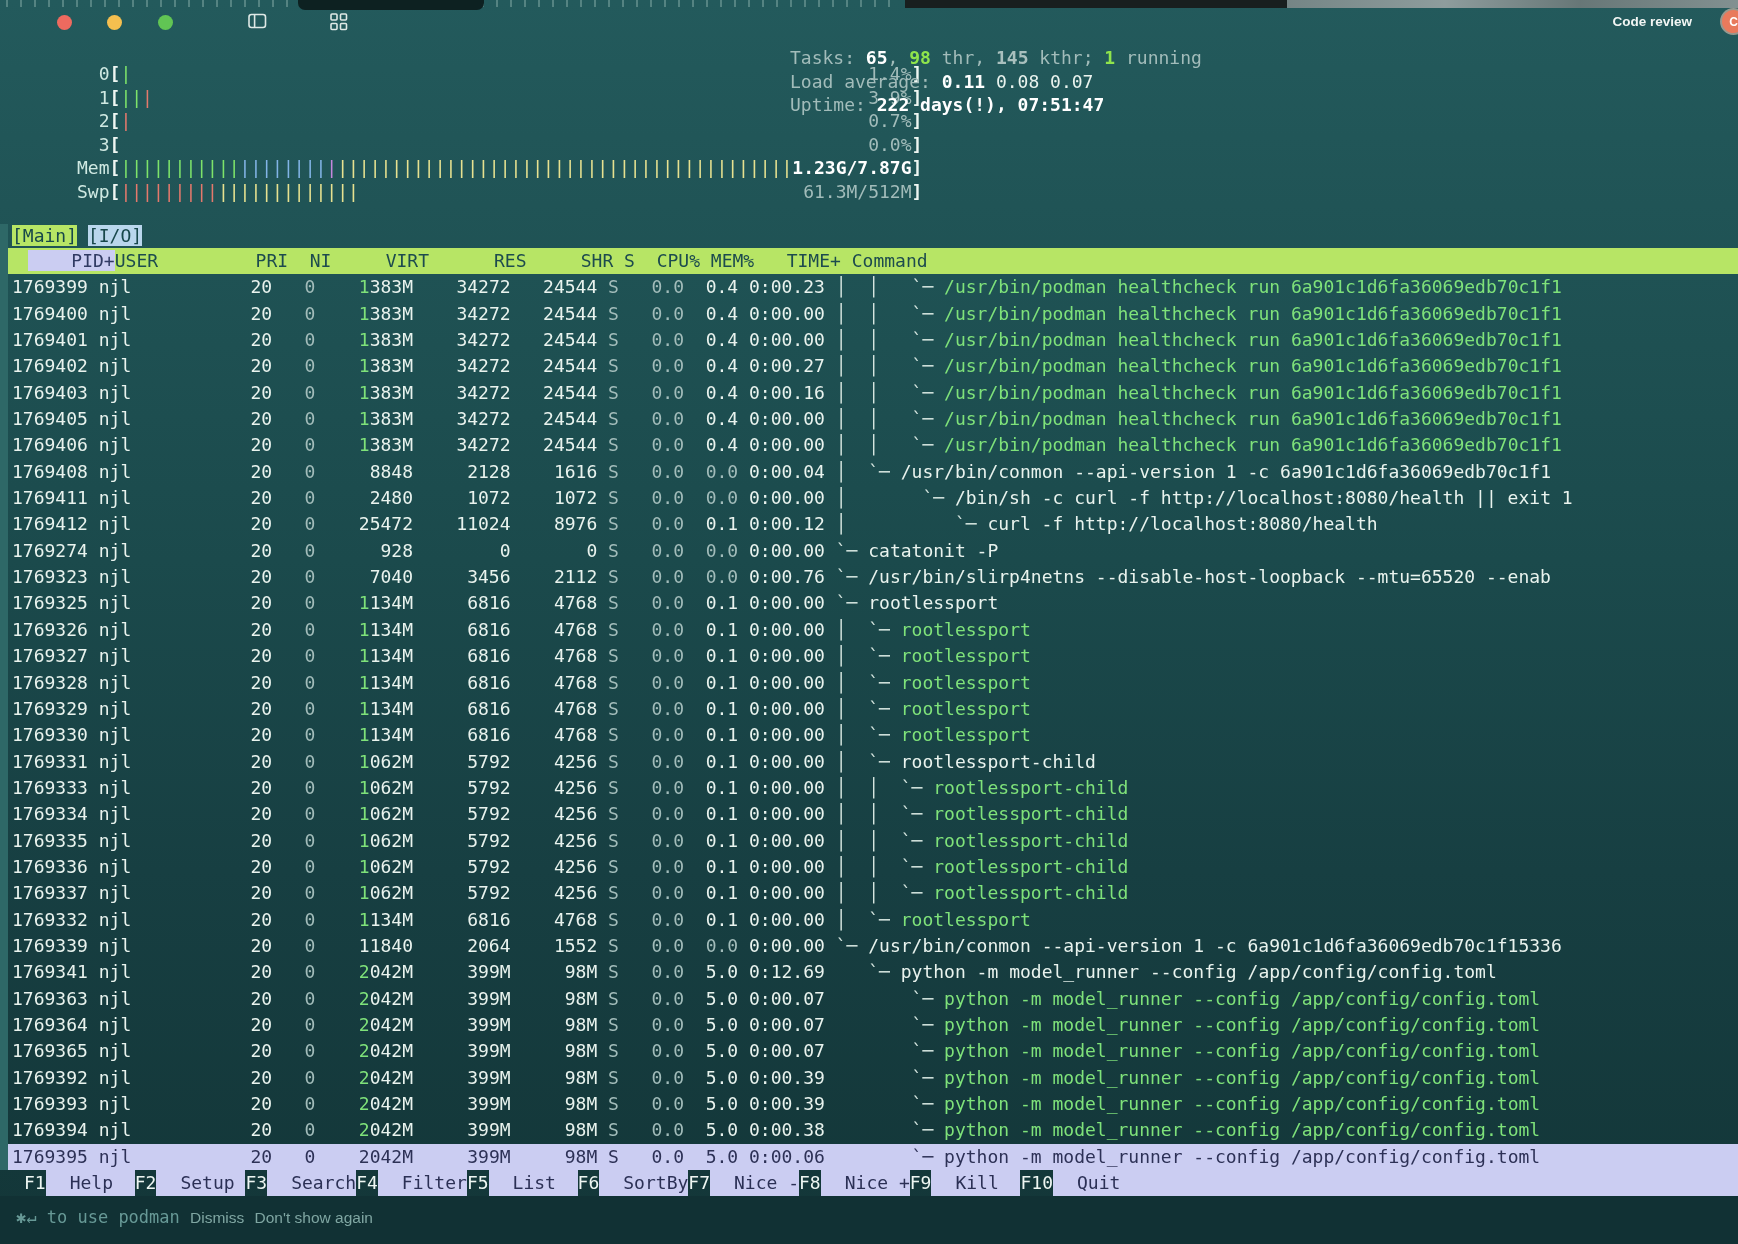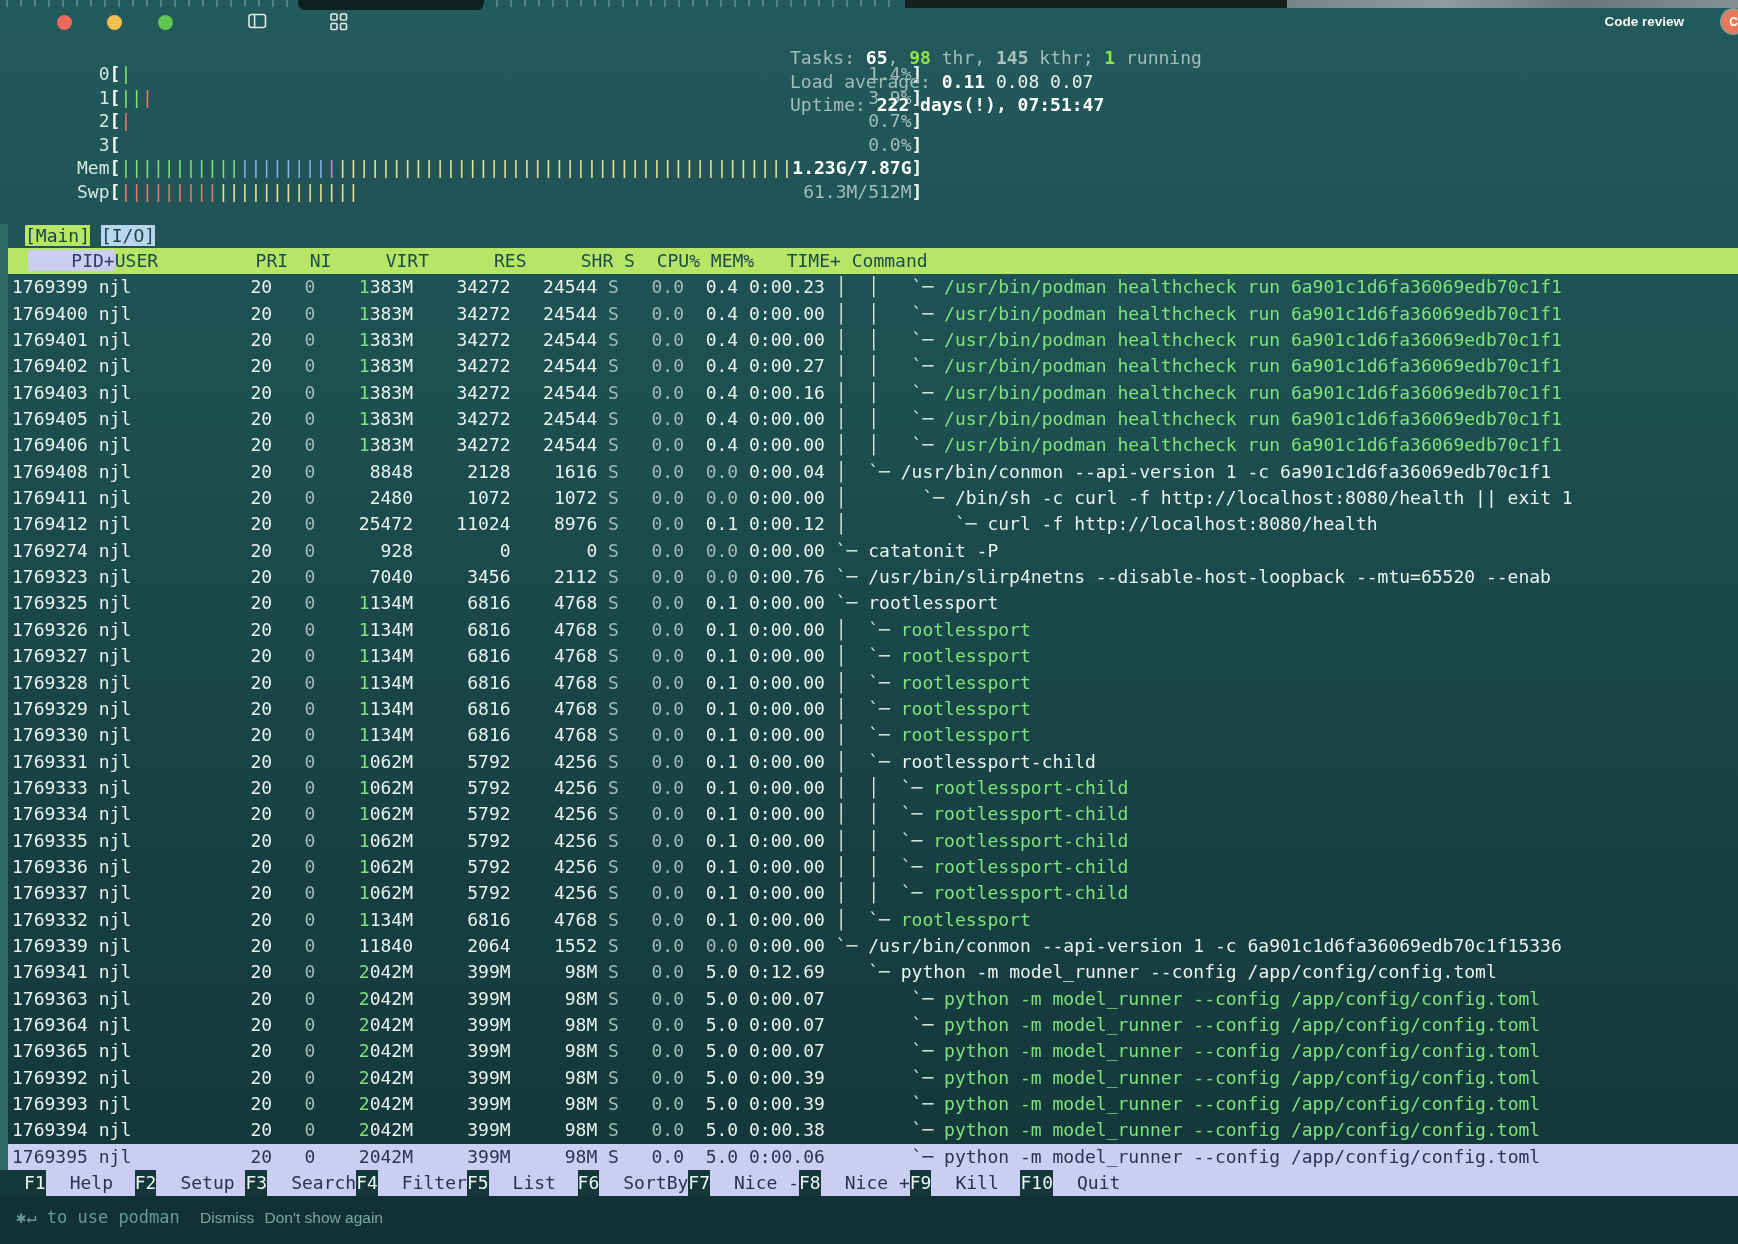--- a/index.html
+++ b/index.html
@@ -15,39 +15,39 @@
   .art-gray{position:absolute;top:0;left:1287px;width:451px;height:8px;opacity:.9;
     background:linear-gradient(90deg,#7e8a8a,#9aa4a4 35%,#6f7a7a 65%,#8d9797);}
   .left-strip{position:absolute;top:224px;left:0;width:8px;height:946px;background:#2e6867;z-index:5;}
 
   
   .tl{position:absolute;top:15px;width:15px;height:15px;border-radius:50%;}
   .tl.r{left:57px;background:#ee6a5f;}
   .tl.y{left:107px;background:#f5bf4f;}
   .tl.g{left:158px;background:#61c554;}
   .ticon{position:absolute;top:13px;}
-  .cr-label{position:absolute;top:14px;right:54px;font:bold 13.5px "Liberation Sans",sans-serif;color:#f2f6f4;text-align:center;}
+  .cr-label{position:absolute;top:14px;right:46px;font:bold 13.5px "Liberation Sans",sans-serif;color:#f2f6f4;text-align:center;}
   .badge{position:absolute;top:10px;right:-7px;width:23px;height:23px;border-radius:50%;background:#e87a5c;
     color:#fff;font:bold 12px "Liberation Sans",sans-serif;display:flex;align-items:center;justify-content:center;
     box-shadow:0 0 0 2px rgba(245,205,185,.55);}
 
   
   .mono{font-size:18px;white-space:pre;}
   .w{color:#e9f3ee;} .wb{color:#ffffff;font-weight:bold;}
   .gy{color:#a2bcba;} .gyb{color:#a9c0be;font-weight:bold;}
   .g{color:#7fe27a;} .gb{color:#8fe44c;font-weight:bold;}
   .tree{color:#d5e5df;}
   .vg{color:#7fe27a;}
   .mlabel{color:#cfe9e2;} .brk{color:#eef6f2;font-weight:bold;}
   .bgrn{color:#7de36a;} .bred{color:#e4796c;} .bblu{color:#82b4e6;} .bmag{color:#c687dd;} .byel{color:#e6e190;}
 
   #meters{position:absolute;top:62px;left:12px;line-height:23.6px;}
   #info{position:absolute;top:46px;left:790px;line-height:23.6px;}
 
-  #tabs{position:absolute;top:224px;left:16px;line-height:24px;padding-left:9px;}
+  #tabs{position:absolute;top:224px;left:3px;line-height:24px;padding-left:9px;}
   .tab-main{background:#b7e565;color:#17474a;}
   .tab-io{background:#b9d6ec;color:#17474a;}
 
   #tbl{position:absolute;top:248px;left:0;width:1738px;line-height:26.35px;}
   .hrow{background:#b7e565;color:#1d4b4e;padding-left:28px;}
   .hsort{background:#cbcdf2;color:#303a63;}
   .prow{padding-left:12px;}
   .prow.sel{background:#cbcdf2;}
   .prow.sel span{color:#2d3156 !important;font-weight:normal;}
 
@@ -105,18 +105,18 @@
 
   <div id="tabs" class="mono"><span class="tab-main">[Main]</span><span> </span><span class="tab-io">[I/O]</span></div>
 
   <div id="tbl" class="mono"><div class="hrow"><span class="hsort">    PID+</span><span>USER      </span><span>   PRI</span><span>  NI</span><span>     VIRT</span><span>      RES</span><span>     SHR</span><span> S</span><span>  CPU%</span><span> MEM%</span><span>   TIME+</span><span> Command</span></div><div class="prow"><span class="w">1769399 </span><span class="w">njl       </span><span class="w">    20</span><span class="gy">   0</span><span>    </span><span class="vg">1</span><span class="w">383M</span><span class="w">    34272</span><span class="w">   24544</span><span class="gy"> S</span><span class="gy">   0.0</span><span class="w">  0.4</span><span class="w"> 0:00.23</span><span> </span><span class="tree">│  │   `─ </span><span class="g">/usr/bin/podman healthcheck run 6a901c1d6fa36069edb70c1f1</span></div><div class="prow"><span class="w">1769400 </span><span class="w">njl       </span><span class="w">    20</span><span class="gy">   0</span><span>    </span><span class="vg">1</span><span class="w">383M</span><span class="w">    34272</span><span class="w">   24544</span><span class="gy"> S</span><span class="gy">   0.0</span><span class="w">  0.4</span><span class="w"> 0:00.00</span><span> </span><span class="tree">│  │   `─ </span><span class="g">/usr/bin/podman healthcheck run 6a901c1d6fa36069edb70c1f1</span></div><div class="prow"><span class="w">1769401 </span><span class="w">njl       </span><span class="w">    20</span><span class="gy">   0</span><span>    </span><span class="vg">1</span><span class="w">383M</span><span class="w">    34272</span><span class="w">   24544</span><span class="gy"> S</span><span class="gy">   0.0</span><span class="w">  0.4</span><span class="w"> 0:00.00</span><span> </span><span class="tree">│  │   `─ </span><span class="g">/usr/bin/podman healthcheck run 6a901c1d6fa36069edb70c1f1</span></div><div class="prow"><span class="w">1769402 </span><span class="w">njl       </span><span class="w">    20</span><span class="gy">   0</span><span>    </span><span class="vg">1</span><span class="w">383M</span><span class="w">    34272</span><span class="w">   24544</span><span class="gy"> S</span><span class="gy">   0.0</span><span class="w">  0.4</span><span class="w"> 0:00.27</span><span> </span><span class="tree">│  │   `─ </span><span class="g">/usr/bin/podman healthcheck run 6a901c1d6fa36069edb70c1f1</span></div><div class="prow"><span class="w">1769403 </span><span class="w">njl       </span><span class="w">    20</span><span class="gy">   0</span><span>    </span><span class="vg">1</span><span class="w">383M</span><span class="w">    34272</span><span class="w">   24544</span><span class="gy"> S</span><span class="gy">   0.0</span><span class="w">  0.4</span><span class="w"> 0:00.16</span><span> </span><span class="tree">│  │   `─ </span><span class="g">/usr/bin/podman healthcheck run 6a901c1d6fa36069edb70c1f1</span></div><div class="prow"><span class="w">1769405 </span><span class="w">njl       </span><span class="w">    20</span><span class="gy">   0</span><span>    </span><span class="vg">1</span><span class="w">383M</span><span class="w">    34272</span><span class="w">   24544</span><span class="gy"> S</span><span class="gy">   0.0</span><span class="w">  0.4</span><span class="w"> 0:00.00</span><span> </span><span class="tree">│  │   `─ </span><span class="g">/usr/bin/podman healthcheck run 6a901c1d6fa36069edb70c1f1</span></div><div class="prow"><span class="w">1769406 </span><span class="w">njl       </span><span class="w">    20</span><span class="gy">   0</span><span>    </span><span class="vg">1</span><span class="w">383M</span><span class="w">    34272</span><span class="w">   24544</span><span class="gy"> S</span><span class="gy">   0.0</span><span class="w">  0.4</span><span class="w"> 0:00.00</span><span> </span><span class="tree">│  │   `─ </span><span class="g">/usr/bin/podman healthcheck run 6a901c1d6fa36069edb70c1f1</span></div><div class="prow"><span class="w">1769408 </span><span class="w">njl       </span><span class="w">    20</span><span class="gy">   0</span><span>     </span><span class="w">8848</span><span class="w">     2128</span><span class="w">    1616</span><span class="gy"> S</span><span class="gy">   0.0</span><span class="gy">  0.0</span><span class="w"> 0:00.04</span><span> </span><span class="tree">│  `─ </span><span class="w">/usr/bin/conmon --api-version 1 -c 6a901c1d6fa36069edb70c1f1</span></div><div class="prow"><span class="w">1769411 </span><span class="w">njl       </span><span class="w">    20</span><span class="gy">   0</span><span>     </span><span class="w">2480</span><span class="w">     1072</span><span class="w">    1072</span><span class="gy"> S</span><span class="gy">   0.0</span><span class="gy">  0.0</span><span class="w"> 0:00.00</span><span> </span><span class="tree">│       `─ </span><span class="w">/bin/sh -c curl -f http://localhost:8080/health || exit 1</span></div><div class="prow"><span class="w">1769412 </span><span class="w">njl       </span><span class="w">    20</span><span class="gy">   0</span><span>    </span><span class="w">25472</span><span class="w">    11024</span><span class="w">    8976</span><span class="gy"> S</span><span class="gy">   0.0</span><span class="w">  0.1</span><span class="w"> 0:00.12</span><span> </span><span class="tree">│          `─ </span><span class="w">curl -f http://localhost:8080/health</span></div><div class="prow"><span class="w">1769274 </span><span class="w">njl       </span><span class="w">    20</span><span class="gy">   0</span><span>      </span><span class="w">928</span><span class="w">        0</span><span class="w">       0</span><span class="gy"> S</span><span class="gy">   0.0</span><span class="gy">  0.0</span><span class="w"> 0:00.00</span><span> </span><span class="tree">`─ </span><span class="w">catatonit -P</span></div><div class="prow"><span class="w">1769323 </span><span class="w">njl       </span><span class="w">    20</span><span class="gy">   0</span><span>     </span><span class="w">7040</span><span class="w">     3456</span><span class="w">    2112</span><span class="gy"> S</span><span class="gy">   0.0</span><span class="gy">  0.0</span><span class="w"> 0:00.76</span><span> </span><span class="tree">`─ </span><span class="w">/usr/bin/slirp4netns --disable-host-loopback --mtu=65520 --enab</span></div><div class="prow"><span class="w">1769325 </span><span class="w">njl       </span><span class="w">    20</span><span class="gy">   0</span><span>    </span><span class="vg">1</span><span class="w">134M</span><span class="w">     6816</span><span class="w">    4768</span><span class="gy"> S</span><span class="gy">   0.0</span><span class="w">  0.1</span><span class="w"> 0:00.00</span><span> </span><span class="tree">`─ </span><span class="w">rootlessport</span></div><div class="prow"><span class="w">1769326 </span><span class="w">njl       </span><span class="w">    20</span><span class="gy">   0</span><span>    </span><span class="vg">1</span><span class="w">134M</span><span class="w">     6816</span><span class="w">    4768</span><span class="gy"> S</span><span class="gy">   0.0</span><span class="w">  0.1</span><span class="w"> 0:00.00</span><span> </span><span class="tree">│  `─ </span><span class="g">rootlessport</span></div><div class="prow"><span class="w">1769327 </span><span class="w">njl       </span><span class="w">    20</span><span class="gy">   0</span><span>    </span><span class="vg">1</span><span class="w">134M</span><span class="w">     6816</span><span class="w">    4768</span><span class="gy"> S</span><span class="gy">   0.0</span><span class="w">  0.1</span><span class="w"> 0:00.00</span><span> </span><span class="tree">│  `─ </span><span class="g">rootlessport</span></div><div class="prow"><span class="w">1769328 </span><span class="w">njl       </span><span class="w">    20</span><span class="gy">   0</span><span>    </span><span class="vg">1</span><span class="w">134M</span><span class="w">     6816</span><span class="w">    4768</span><span class="gy"> S</span><span class="gy">   0.0</span><span class="w">  0.1</span><span class="w"> 0:00.00</span><span> </span><span class="tree">│  `─ </span><span class="g">rootlessport</span></div><div class="prow"><span class="w">1769329 </span><span class="w">njl       </span><span class="w">    20</span><span class="gy">   0</span><span>    </span><span class="vg">1</span><span class="w">134M</span><span class="w">     6816</span><span class="w">    4768</span><span class="gy"> S</span><span class="gy">   0.0</span><span class="w">  0.1</span><span class="w"> 0:00.00</span><span> </span><span class="tree">│  `─ </span><span class="g">rootlessport</span></div><div class="prow"><span class="w">1769330 </span><span class="w">njl       </span><span class="w">    20</span><span class="gy">   0</span><span>    </span><span class="vg">1</span><span class="w">134M</span><span class="w">     6816</span><span class="w">    4768</span><span class="gy"> S</span><span class="gy">   0.0</span><span class="w">  0.1</span><span class="w"> 0:00.00</span><span> </span><span class="tree">│  `─ </span><span class="g">rootlessport</span></div><div class="prow"><span class="w">1769331 </span><span class="w">njl       </span><span class="w">    20</span><span class="gy">   0</span><span>    </span><span class="vg">1</span><span class="w">062M</span><span class="w">     5792</span><span class="w">    4256</span><span class="gy"> S</span><span class="gy">   0.0</span><span class="w">  0.1</span><span class="w"> 0:00.00</span><span> </span><span class="tree">│  `─ </span><span class="w">rootlessport-child</span></div><div class="prow"><span class="w">1769333 </span><span class="w">njl       </span><span class="w">    20</span><span class="gy">   0</span><span>    </span><span class="vg">1</span><span class="w">062M</span><span class="w">     5792</span><span class="w">    4256</span><span class="gy"> S</span><span class="gy">   0.0</span><span class="w">  0.1</span><span class="w"> 0:00.00</span><span> </span><span class="tree">│  │  `─ </span><span class="g">rootlessport-child</span></div><div class="prow"><span class="w">1769334 </span><span class="w">njl       </span><span class="w">    20</span><span class="gy">   0</span><span>    </span><span class="vg">1</span><span class="w">062M</span><span class="w">     5792</span><span class="w">    4256</span><span class="gy"> S</span><span class="gy">   0.0</span><span class="w">  0.1</span><span class="w"> 0:00.00</span><span> </span><span class="tree">│  │  `─ </span><span class="g">rootlessport-child</span></div><div class="prow"><span class="w">1769335 </span><span class="w">njl       </span><span class="w">    20</span><span class="gy">   0</span><span>    </span><span class="vg">1</span><span class="w">062M</span><span class="w">     5792</span><span class="w">    4256</span><span class="gy"> S</span><span class="gy">   0.0</span><span class="w">  0.1</span><span class="w"> 0:00.00</span><span> </span><span class="tree">│  │  `─ </span><span class="g">rootlessport-child</span></div><div class="prow"><span class="w">1769336 </span><span class="w">njl       </span><span class="w">    20</span><span class="gy">   0</span><span>    </span><span class="vg">1</span><span class="w">062M</span><span class="w">     5792</span><span class="w">    4256</span><span class="gy"> S</span><span class="gy">   0.0</span><span class="w">  0.1</span><span class="w"> 0:00.00</span><span> </span><span class="tree">│  │  `─ </span><span class="g">rootlessport-child</span></div><div class="prow"><span class="w">1769337 </span><span class="w">njl       </span><span class="w">    20</span><span class="gy">   0</span><span>    </span><span class="vg">1</span><span class="w">062M</span><span class="w">     5792</span><span class="w">    4256</span><span class="gy"> S</span><span class="gy">   0.0</span><span class="w">  0.1</span><span class="w"> 0:00.00</span><span> </span><span class="tree">│  │  `─ </span><span class="g">rootlessport-child</span></div><div class="prow"><span class="w">1769332 </span><span class="w">njl       </span><span class="w">    20</span><span class="gy">   0</span><span>    </span><span class="vg">1</span><span class="w">134M</span><span class="w">     6816</span><span class="w">    4768</span><span class="gy"> S</span><span class="gy">   0.0</span><span class="w">  0.1</span><span class="w"> 0:00.00</span><span> </span><span class="tree">│  `─ </span><span class="g">rootlessport</span></div><div class="prow"><span class="w">1769339 </span><span class="w">njl       </span><span class="w">    20</span><span class="gy">   0</span><span>    </span><span class="w">11840</span><span class="w">     2064</span><span class="w">    1552</span><span class="gy"> S</span><span class="gy">   0.0</span><span class="gy">  0.0</span><span class="w"> 0:00.00</span><span> </span><span class="tree">`─ </span><span class="w">/usr/bin/conmon --api-version 1 -c 6a901c1d6fa36069edb70c1f15336</span></div><div class="prow"><span class="w">1769341 </span><span class="w">njl       </span><span class="w">    20</span><span class="gy">   0</span><span>    </span><span class="vg">2</span><span class="w">042M</span><span class="w">     399M</span><span class="w">     98M</span><span class="gy"> S</span><span class="gy">   0.0</span><span class="w">  5.0</span><span class="w"> 0:12.69</span><span> </span><span class="tree">   `─ </span><span class="w">python -m model_runner --config /app/config/config.toml</span></div><div class="prow"><span class="w">1769363 </span><span class="w">njl       </span><span class="w">    20</span><span class="gy">   0</span><span>    </span><span class="vg">2</span><span class="w">042M</span><span class="w">     399M</span><span class="w">     98M</span><span class="gy"> S</span><span class="gy">   0.0</span><span class="w">  5.0</span><span class="w"> 0:00.07</span><span> </span><span class="tree">       `─ </span><span class="g">python -m model_runner --config /app/config/config.toml</span></div><div class="prow"><span class="w">1769364 </span><span class="w">njl       </span><span class="w">    20</span><span class="gy">   0</span><span>    </span><span class="vg">2</span><span class="w">042M</span><span class="w">     399M</span><span class="w">     98M</span><span class="gy"> S</span><span class="gy">   0.0</span><span class="w">  5.0</span><span class="w"> 0:00.07</span><span> </span><span class="tree">       `─ </span><span class="g">python -m model_runner --config /app/config/config.toml</span></div><div class="prow"><span class="w">1769365 </span><span class="w">njl       </span><span class="w">    20</span><span class="gy">   0</span><span>    </span><span class="vg">2</span><span class="w">042M</span><span class="w">     399M</span><span class="w">     98M</span><span class="gy"> S</span><span class="gy">   0.0</span><span class="w">  5.0</span><span class="w"> 0:00.07</span><span> </span><span class="tree">       `─ </span><span class="g">python -m model_runner --config /app/config/config.toml</span></div><div class="prow"><span class="w">1769392 </span><span class="w">njl       </span><span class="w">    20</span><span class="gy">   0</span><span>    </span><span class="vg">2</span><span class="w">042M</span><span class="w">     399M</span><span class="w">     98M</span><span class="gy"> S</span><span class="gy">   0.0</span><span class="w">  5.0</span><span class="w"> 0:00.39</span><span> </span><span class="tree">       `─ </span><span class="g">python -m model_runner --config /app/config/config.toml</span></div><div class="prow"><span class="w">1769393 </span><span class="w">njl       </span><span class="w">    20</span><span class="gy">   0</span><span>    </span><span class="vg">2</span><span class="w">042M</span><span class="w">     399M</span><span class="w">     98M</span><span class="gy"> S</span><span class="gy">   0.0</span><span class="w">  5.0</span><span class="w"> 0:00.39</span><span> </span><span class="tree">       `─ </span><span class="g">python -m model_runner --config /app/config/config.toml</span></div><div class="prow"><span class="w">1769394 </span><span class="w">njl       </span><span class="w">    20</span><span class="gy">   0</span><span>    </span><span class="vg">2</span><span class="w">042M</span><span class="w">     399M</span><span class="w">     98M</span><span class="gy"> S</span><span class="gy">   0.0</span><span class="w">  5.0</span><span class="w"> 0:00.38</span><span> </span><span class="tree">       `─ </span><span class="g">python -m model_runner --config /app/config/config.toml</span></div><div class="prow sel"><span class="w">1769395 </span><span class="w">njl       </span><span class="w">    20</span><span class="gy">   0</span><span>    </span><span class="vg">2</span><span class="w">042M</span><span class="w">     399M</span><span class="w">     98M</span><span class="gy"> S</span><span class="gy">   0.0</span><span class="w">  5.0</span><span class="w"> 0:00.06</span><span> </span><span class="tree">       `─ </span><span class="w">python -m model_runner --config /app/config/config.toml</span></div></div>
 
   <div id="fnbar" class="mono"><span class="fk">F1</span><span class="fl">Help  </span><span class="fk nopad">F2</span><span class="fl">Setup </span><span class="fk nopad">F3</span><span class="fl">Search</span><span class="fk nopad">F4</span><span class="fl">Filter</span><span class="fk nopad">F5</span><span class="fl">List  </span><span class="fk nopad">F6</span><span class="fl">SortBy</span><span class="fk nopad">F7</span><span class="fl">Nice -</span><span class="fk nopad">F8</span><span class="fl">Nice +</span><span class="fk nopad">F9</span><span class="fl">Kill  </span><span class="fk nopad">F10</span><span class="fl">Quit  </span><div class="fnfill"></div></div>
 
   <div id="statusbar">
     <div class="inner mono" style="white-space:normal;">
       <span>✱</span><span>↵</span><span> to use podman</span>
-      <span class="sb-sans" style="margin-left:10px;">Dismiss</span>
+      <span class="sb-sans" style="">Dismiss</span>
       <span class="sb-sans" style="">Don't show again</span>
     </div>
   </div>
 
 </div>
 
 </body></html>

